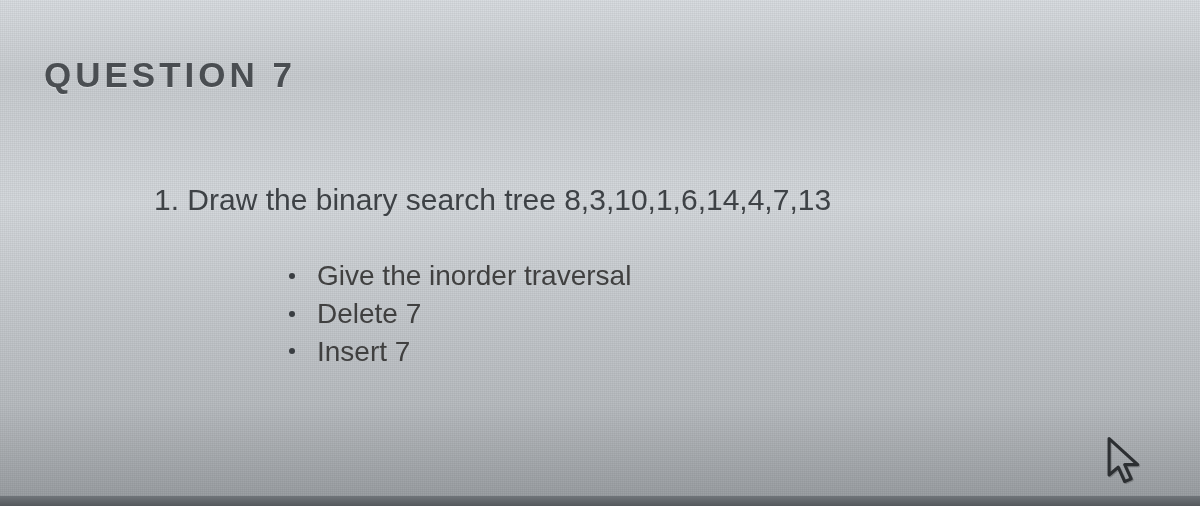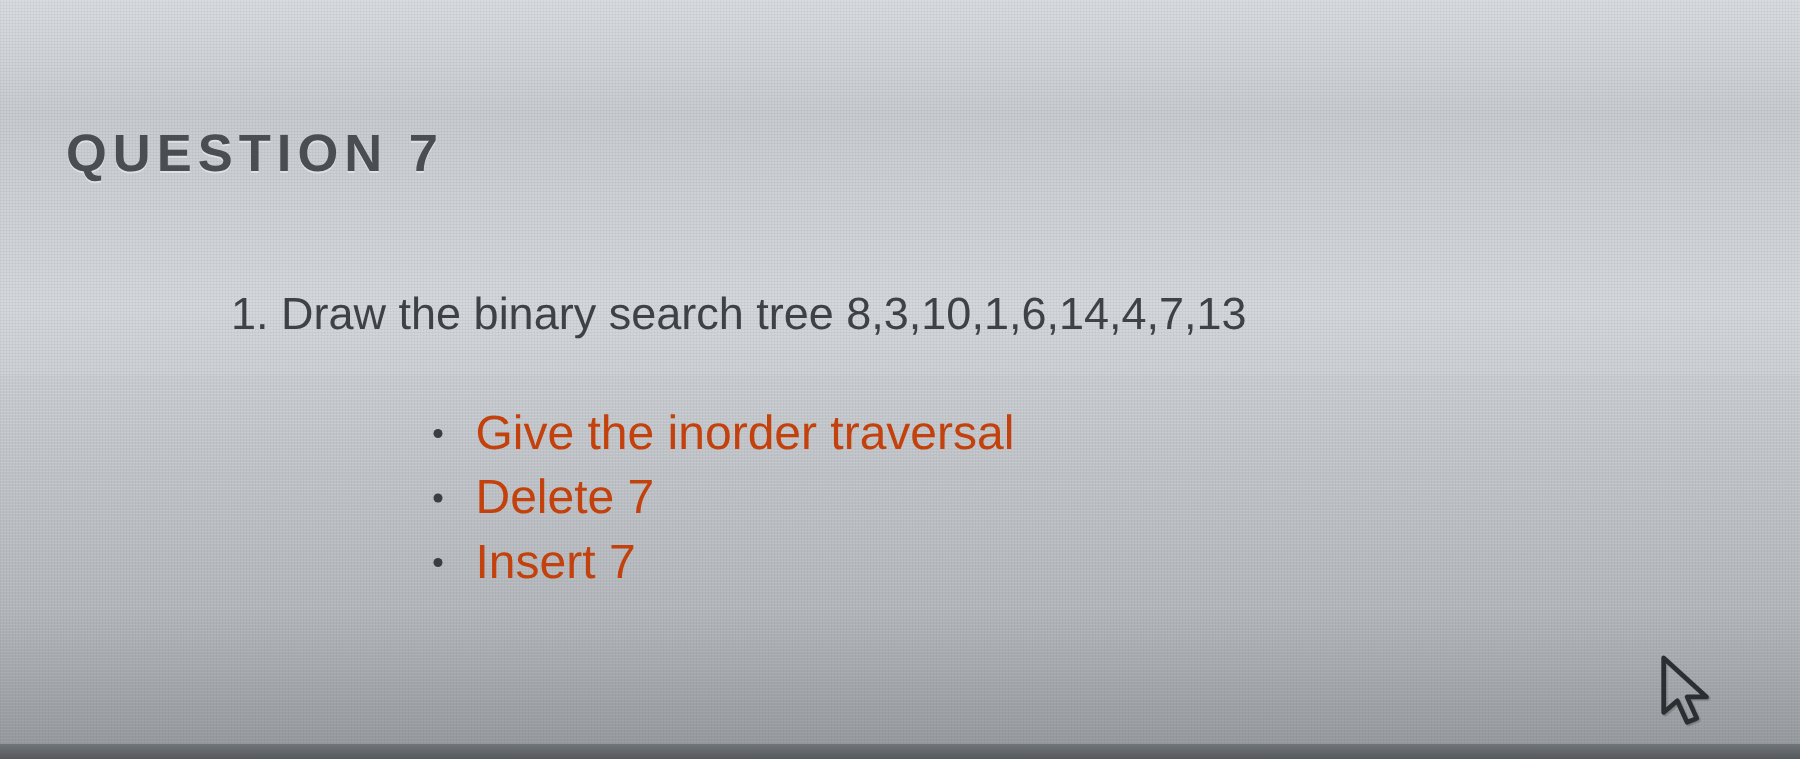--- a/index.html
+++ b/index.html
@@ -19,46 +19,46 @@
     body::before {
       content: "";
       position: absolute;
       inset: 0;
       background-image: repeating-linear-gradient(0deg, rgba(0,0,0,0.04) 0, rgba(0,0,0,0.04) 1px, transparent 1px, transparent 2px),
                         repeating-linear-gradient(90deg, rgba(0,0,0,0.03) 0, rgba(0,0,0,0.03) 1px, transparent 1px, transparent 2px);
       pointer-events: none;
     }
     .page {
       position: relative;
-      padding: 83px 44px 0 44px;
+      padding: 55px 44px 0 44px;
     }
     .question-title {
       font-size: 35px;
       font-weight: bold;
       letter-spacing: 4px;
       color: #4a4e52;
       text-shadow: 0 1px 0 rgba(255,255,255,0.4);
     }
     .content {
-      margin-top: 70px;
+      margin-top: 88px;
       margin-left: 110px;
     }
     .prompt {
       font-size: 30px;
       color: #3e4246;
       font-weight: 400;
     }
     .sublist {
       margin-top: 40px;
       margin-left: 135px;
       list-style: none;
     }
     .sublist li {
-      font-size: 32px;
-      color: #c2410c;
+      font-size: 28px;
+      color: #404040;
       line-height: 1.35;
       display: flex;
       align-items: center;
     }
     .bullet {
       width: 6px;
       height: 6px;
       background: #3a3e42;
       border-radius: 50%;
       display: inline-block;

